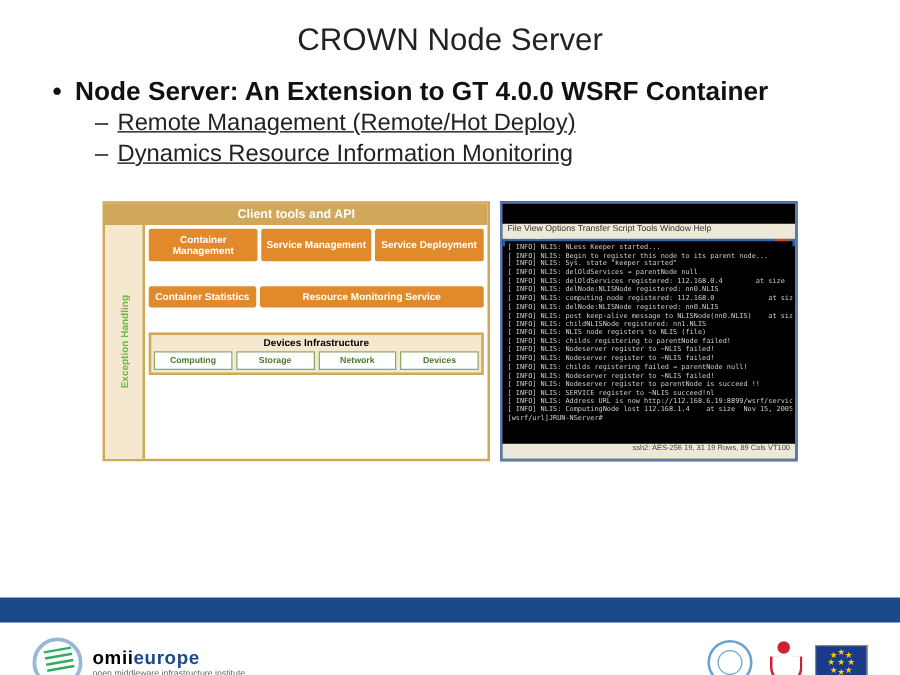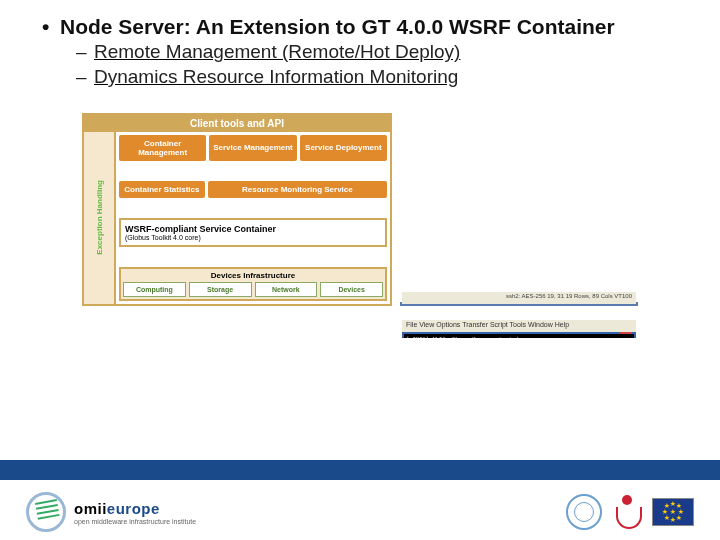--- a/index.html
+++ b/index.html
@@ -5,21 +5,21 @@
   * { margin: 0; padding: 0; box-sizing: border-box; }
   body { width: 720px; height: 540px; font-family: Arial, sans-serif; background: #fff; position: relative; overflow: hidden; }
   .slide { width: 100%; height: 100%; position: relative; }
   .title { font-size: 25px; text-align: center; margin-top: 18px; color: #222; font-weight: 400; }
   .content { padding: 14px 42px 0 42px; }
   .main-bullet { font-size: 21px; font-weight: bold; color: #111; position: relative; padding-left: 18px; line-height: 1.25; }
   .main-bullet::before { content: "•"; position: absolute; left: 0; top: 0; }
   .sub-bullets { margin: 0 0 0 34px; text-decoration: underline; }
   .sub-bullet { font-size: 19px; color: #222; position: relative; padding-left: 18px; line-height: 1.3; }
   .sub-bullet::before { content: "–"; position: absolute; left: 0; top: 0; }
-  .diagrams { display: flex; gap: 8px; margin: 8px 40px 0 40px; height: 208px; align-items: flex-end; }
+  .diagrams { display: flex; gap: 8px; margin: 24px 40px 0 40px; height: 208px; }
   .arch { flex: 0 0 310px; border: 2px solid #cfa85a; background: #fff; display: flex; flex-direction: column; font-size: 8px; }
   .arch-header { background: #cfa85a; color: #fff; text-align: center; font-weight: bold; padding: 3px; font-size: 10px; }
   .arch-body { display: flex; flex: 1; }
   .arch-side { width: 32px; background: #f5e8ce; border-right: 2px solid #cfa85a; display: flex; align-items: center; justify-content: center; }
   .arch-side span { writing-mode: vertical-rl; transform: rotate(180deg); font-weight: bold; color: #6b4; font-size: 8px; }
   .arch-main { flex: 1; display: flex; flex-direction: column; padding: 3px; gap: 20px; }
   .row3 { display: flex; gap: 3px; }
   .row3 > div { flex: 1; background: #e08a2c; color: #fff; text-align: center; padding: 4px 2px; font-weight: bold; font-size: 8px; border-radius: 2px; display:flex;align-items:center;justify-content:center; }
   .row2 { display: flex; gap: 3px; }
   .row2 > div { background: #e08a2c; color: #fff; text-align: center; padding: 4px 2px; font-weight: bold; font-size: 8px; border-radius: 2px; display:flex;align-items:center;justify-content:center; }
@@ -56,20 +56,21 @@
   .red-logo { width: 22px; height: 34px; position:relative; }
   .red-logo::before{content:"";position:absolute;top:0;left:6px;width:10px;height:10px;background:#c23;border-radius:50%;}
   .red-logo::after{content:"";position:absolute;bottom:0;left:0;width:22px;height:20px;border:2px solid #c23;border-radius:0 0 14px 14px;border-top:none;}
   .eu-flag { width: 42px; height: 28px; background: #1a3a8a; position: relative; border:1px solid #888;}
   .eu-flag::after { content: "★"; color: #fc0; font-size: 7px; position: absolute; top: 50%; left: 50%; transform: translate(-50%,-50%); text-shadow: 0 -8px 0 #fc0, 0 8px 0 #fc0, -8px 0 0 #fc0, 8px 0 0 #fc0, 6px 6px 0 #fc0, -6px 6px 0 #fc0, 6px -6px 0 #fc0, -6px -6px 0 #fc0;}
 </style>
 </head>
 <body>
 
 <div class="slide">
+  <h1 class="title">CROWN Node Server</h1>
 
   <div class="content">
     <div class="main-bullet">Node Server: An Extension to GT 4.0.0 WSRF Container</div>
     <div class="sub-bullets">
       <div class="sub-bullet">Remote Management (Remote/Hot Deploy)</div>
       <div class="sub-bullet">Dynamics Resource Information Monitoring</div>
     </div>
 
     <div class="diagrams">
 
@@ -81,24 +82,20 @@
             </div>
           <div class="arch-main">
             <div class="row3">
               <div>Container Management</div>
               <div>Service Management</div>
               <div>Service Deployment</div>
             </div>
             <div class="row2">
               <div>Container Statistics</div>
               <div>Resource Monitoring Service</div>
-            </div>
-            <div class="wsrf">
-              <span>WSRF-compliant Service Container</span>
-              <small>(Globus Toolkit 4.0 core)</small>
             </div>
             <div class="phys">
               <div class="phys-title">Devices Infrastructure</div>
               <div class="phys-row">
                 <div>Computing</div>
                 <div>Storage</div>
                 <div>Network</div>
                 <div>Devices</div>
               </div>
             </div>

